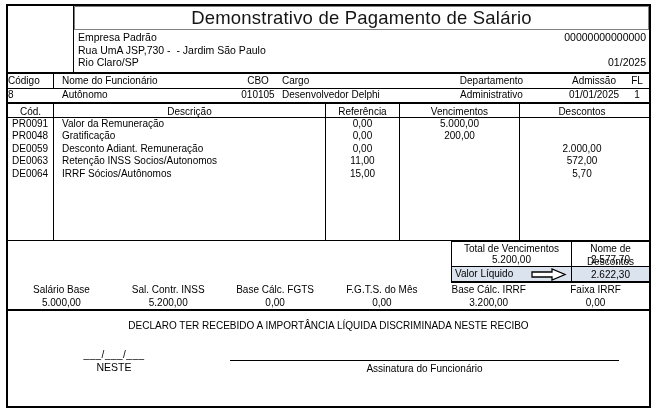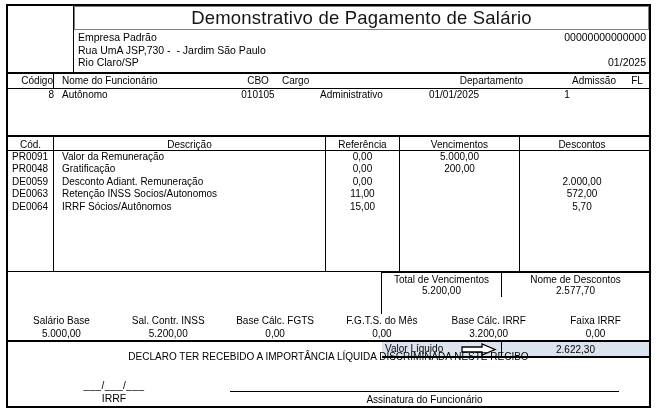--- a/index.html
+++ b/index.html
@@ -16,50 +16,50 @@
                align-items:center; justify-content:center; background:#fff; }
   .title-box span { font-size:18.5px; color:#151515; letter-spacing:.2px; }
   .company { flex:1; padding:1px 3px 8px 4px; font-size:10.5px; line-height:12.5px; }
   .co-line { display:flex; justify-content:space-between; white-space:pre; }
 
   
   .emp { border-top:2px solid #000; font-size:10px; }
   .emp-row { display:flex; height:14px; line-height:14px; }
   .emp-row.vals { height:13px; line-height:12px; }
   .emp-sep { border-top:1px solid #000; }
-  .c-code { width:46px; text-align:right; }
+  .c-code { width:46px; text-align:left; }
   .emp-row.labels .c-code { border-right:1px solid #000; }
   .c-name { width:182px; padding-left:8px; }
   .c-cbo  { width:44px; text-align:center; }
   .c-role { width:140px; padding-left:2px; }
   .c-dept { width:143px; text-align:center; }
   .c-adm  { width:62px; text-align:center; }
   .c-fl   { flex:1; text-align:center; }
 
   
   .items-head { border-top:2px solid #000; border-bottom:1px solid #000;
-                display:flex; height:16px; line-height:15px; font-size:10px;margin-top:33px; }
+                display:flex; height:16px; line-height:15px; font-size:10px; }
   .items-body { display:flex; height:123px; border-bottom:1px solid #000;
                 font-size:10px; }
   .col-cod  { width:46px;  border-right:1px solid #000; }
   .col-desc { width:272px; border-right:1px solid #000; }
   .col-ref  { width:74px;  border-right:1px solid #000; }
   .col-ven  { width:120px; border-right:1px solid #000; }
   .col-dsc  { width:124px; }
   .items-head div { text-align:center; }
   .cell { height:12.4px; line-height:12.4px; }
   .col-cod .cell { padding-left:4px; }
   .col-desc .cell { padding-left:8px; }
   .col-ref .cell, .col-ven .cell, .col-dsc .cell { text-align:center; }
 
   
   .totals { height:42px; display:flex; font-size:10px; }
   .tot-spacer { flex:1; }
-  .tot-box { width:268px; border-left:1px solid #000; border-top:1px solid #000;
-             display:flex; flex-direction:column;gap:44px; }
+  .tot-box { width:198px; border-left:1px solid #000; border-top:1px solid #000;
+             display:flex; flex-direction:column; }
   .tot-top { display:flex; height:24px; }
   .tot-cell { text-align:center; }
   .tot-cell.v { width:120px; border-right:1px solid #000; }
   .tot-cell.d { flex:1; }
   .tot-cell .lbl { height:12px; line-height:13px; }
   .tot-cell .val { height:12px; line-height:11px; }
   .net-row { height:17px; border-top:1px solid #000; border-bottom:2px solid #000;
              display:flex; line-height:15px; }
   .net-left { width:120px; border-right:1px solid #000; display:flex;
               align-items:flex-end; padding-left:3px; }
@@ -120,20 +120,21 @@
       <div class="c-role">Cargo</div>
       <div class="c-dept">Departamento</div>
       <div class="c-adm">Admissão</div>
       <div class="c-fl">FL</div>
     </div>
     <div class="emp-sep"></div>
     <div class="emp-row vals">
       <div class="c-code">8</div>
       <div class="c-name">Autônomo</div>
       <div class="c-cbo">010105</div>
+      <div class="c-role">Desenvolvedor Delphi</div>
       <div class="c-dept">Administrativo</div>
       <div class="c-adm">01/01/2025</div>
       <div class="c-fl">1</div>
     </div>
   </div>
 
   <div class="items-head">
     <div class="col-cod">Cód.</div>
     <div class="col-desc">Descrição</div>
     <div class="col-ref">Referência</div>
@@ -229,21 +230,21 @@
       <div class="lbl">Faixa IRRF</div>
       <div class="val">0,00</div>
     </div>
   </div>
 
   <div class="decl">
     <div class="decl-text">DECLARO TER RECEBIDO A IMPORTÂNCIA LÍQUIDA DISCRIMINADA NESTE RECIBO</div>
     <div class="decl-row">
       <div class="date-block">
         <div class="date-slashes">___/___/___</div>
-        <div class="date-label">IRRF</div>
+        <div class="date-label">NESTE</div>
       </div>
       <div class="sig-block">
         <div class="sig-line"></div>
         <div class="sig-label">Assinatura do Funcionário</div>
       </div>
     </div>
   </div>
 
 </div>
 

